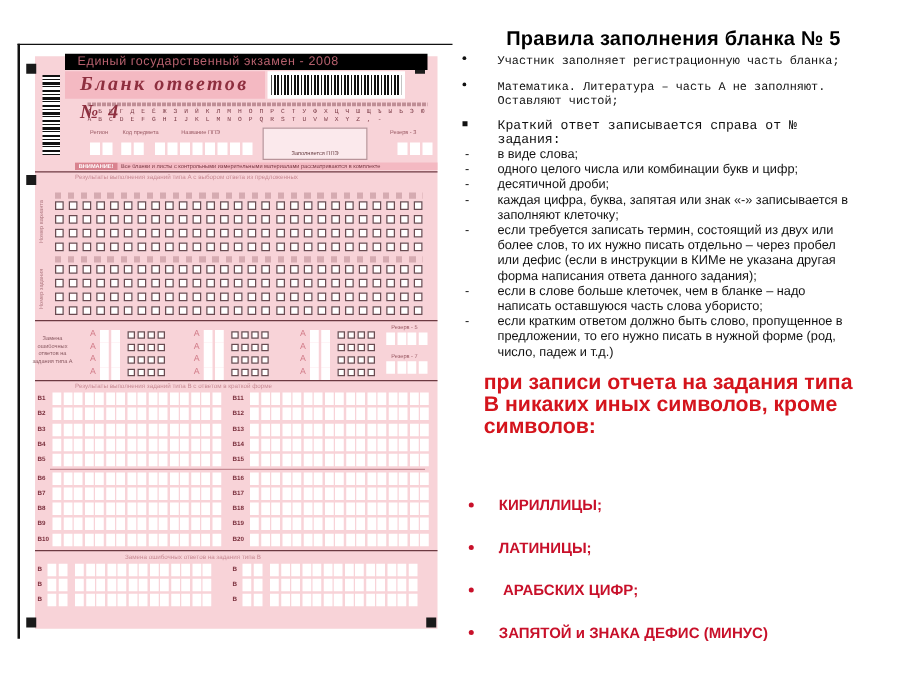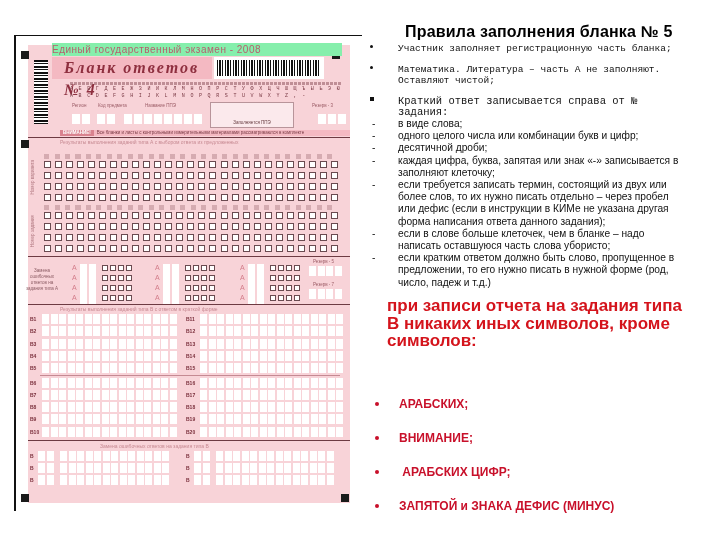--- a/index.html
+++ b/index.html
@@ -15,21 +15,21 @@
     position: absolute; left: 28px; top: 45px; width: 322px; height: 458px;
     background: #f8d3d8;
   }
   .sq { position: absolute; width: 8px; height: 8px; background: #1a1a1a; }
   .barcode-v {
     position: absolute; left: 34px; top: 60px; width: 14px; height: 64px;
     background: repeating-linear-gradient(180deg, #111 0 2px, #fff 2px 3px, #111 3px 4px, #fff 4px 6px);
   }
   .title-band {
     position: absolute; left: 52px; top: 43px; width: 290px; height: 13px;
-    background: #86efac; color: #b5606d; font-size: 10px; line-height: 13px; letter-spacing: 0.5px;
+    background: #000000; color: #b5606d; font-size: 10px; line-height: 13px; padding-left: 10px; letter-spacing: 0.5px;
   }
   .blank-band {
     position: absolute; left: 52px; top: 57px; width: 160px; height: 22px;
     background: #f4b9c2; color: #8e2f3f; font-family: "Liberation Serif", serif; font-style: italic; font-weight: bold;
     font-size: 16px; line-height: 22px; padding-left: 12px; letter-spacing: 2px;
   }
   .barcode-h {
     position: absolute; left: 214px; top: 57px; width: 110px; height: 22px; background: #fff; padding: 3px;
   }
   .barcode-h div {
@@ -1103,23 +1103,23 @@
       <span class="txt">если кратким ответом должно быть слово, пропущенное в предложении, то его нужно писать в нужной форме (род, число, падеж и т.д.)</span>
     </div>
 </div>
 
 <div class="warning">
   <span class="rest">при записи отчета на задания типа В никаких иных символов, кроме символов:</span>
 </div>
 
 <div class="allowed" style="top:397px">
     <span class="mark"></span>
-    <span>АРАБСКИХ;</span>
+    <span>КИРИЛЛИЦЫ;</span>
   </div>
 <div class="allowed" style="top:431px">
     <span class="mark"></span>
-    <span>ВНИМАНИЕ;</span>
+    <span>ЛАТИНИЦЫ;</span>
   </div>
 <div class="allowed" style="top:465px;white-space:pre"><span class="mark"></span><span> АРАБСКИХ ЦИФР;</span></div>
 <div class="allowed" style="top:499px">
     <span class="mark"></span>
     <span>ЗАПЯТОЙ и ЗНАКА ДЕФИС (МИНУС)</span>
   </div>
 
 </body></html>

